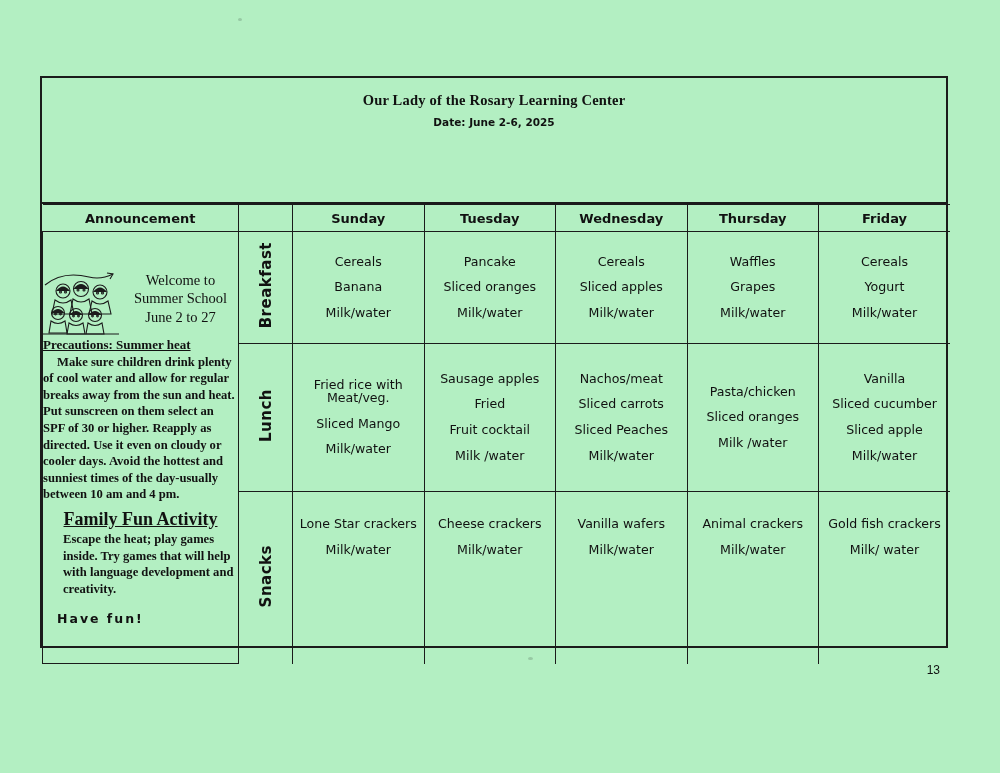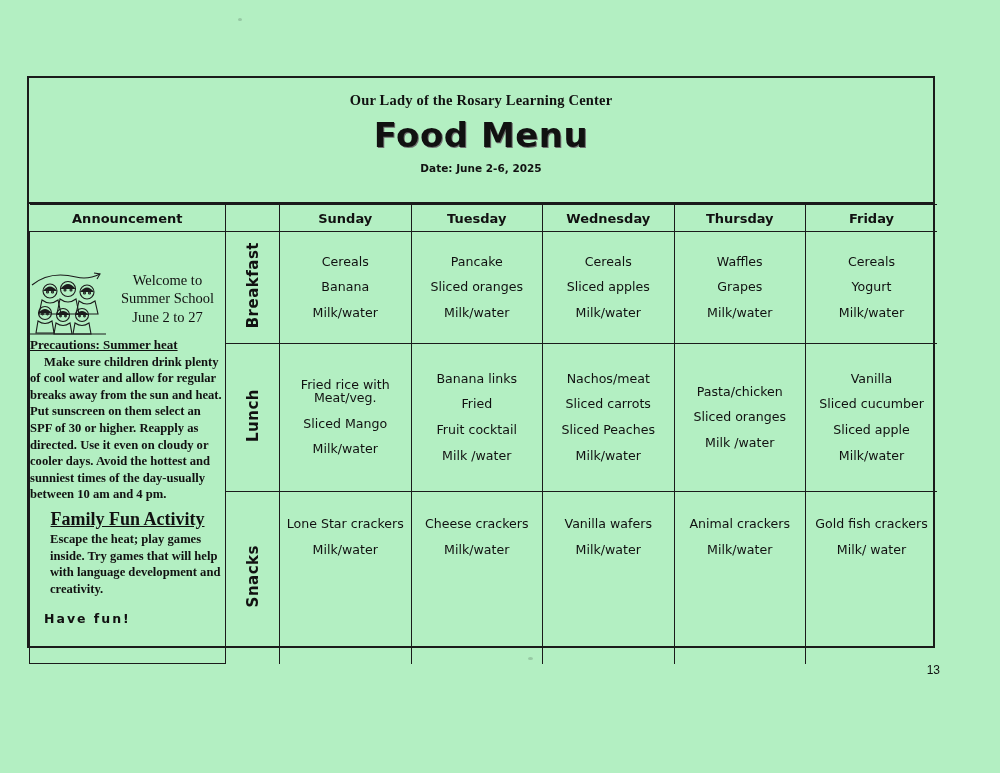--- a/index.html
+++ b/index.html
@@ -16,21 +16,21 @@
     overflow: hidden;
   }
   .page {
     position: absolute;
     left: 0; top: 0;
     width: 1000px; height: 773px;
     background: #b3efc2;
   }
   .sheet {
     position: absolute;
-    left: 27px;
+    left: 40px;
     top: 76px;
     width: 908px;
     height: 572px;
     border: 2px solid #1b1b1b;
     box-sizing: border-box;
     background: #b3efc2;
   }
   
   .header {
     height: 112px;
@@ -202,21 +202,20 @@
 
 <div class="page">
 
   <div class="speck" style="left:238px;top:18px;width:4px;height:3px;"></div>
   <div class="speck" style="left:528px;top:657px;width:5px;height:3px;"></div>
 
   <div class="sheet">
 
     <div class="header">
       <div class="center-name">Our Lady of the Rosary Learning Center</div>
-      <div class="food-menu">Food Menu</div>
       <div class="date-line">Date: June 2-6, 2025</div>
     </div>
 
     <table class="menu">
       <colgroup>
         <col class="col-ann">
           <col class="col-meal">
         <col class="col-day">
           <col class="col-day">
           <col class="col-day">
@@ -320,21 +319,21 @@
         <tr class="row-lunch">
           <td class="meal-cell">
             <span class="meal-label">Lunch</span>
           </td>
           <td class="day-cell">
             <div class="item">Fried rice with Meat/veg.</div>
             <div class="item">Sliced  Mango</div>
             <div class="item">Milk/water</div>
           </td>
           <td class="day-cell">
-            <div class="item">Banana links</div>
+            <div class="item">Sausage apples</div>
             <div class="item">Fried</div>
             <div class="item">Fruit cocktail</div>
             <div class="item">Milk /water</div>
           </td>
           <td class="day-cell">
             <div class="item">Nachos/meat</div>
             <div class="item">Sliced carrots</div>
             <div class="item">Sliced Peaches</div>
             <div class="item">Milk/water</div>
           </td>

